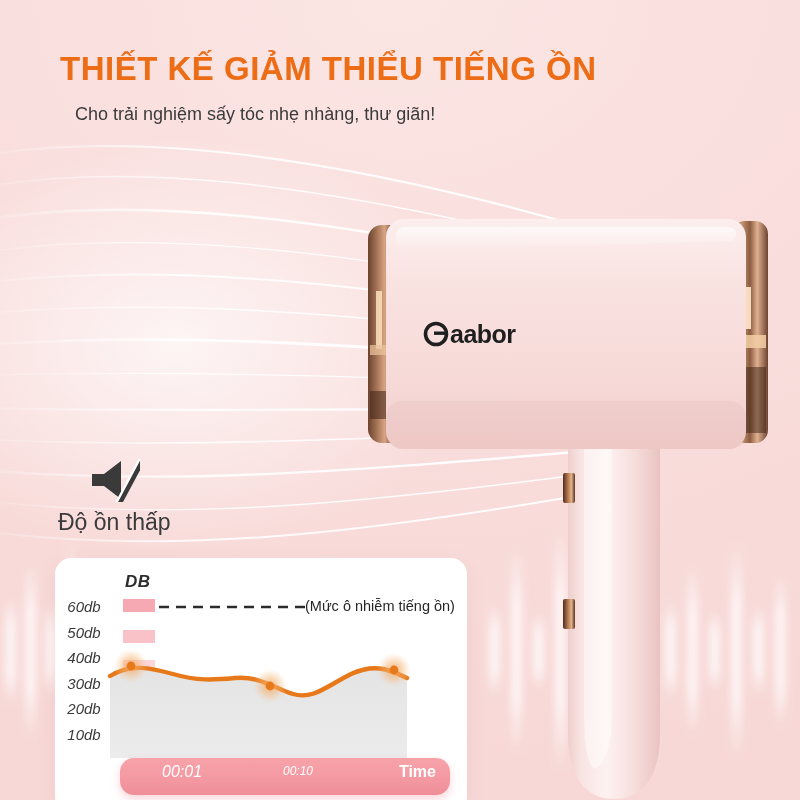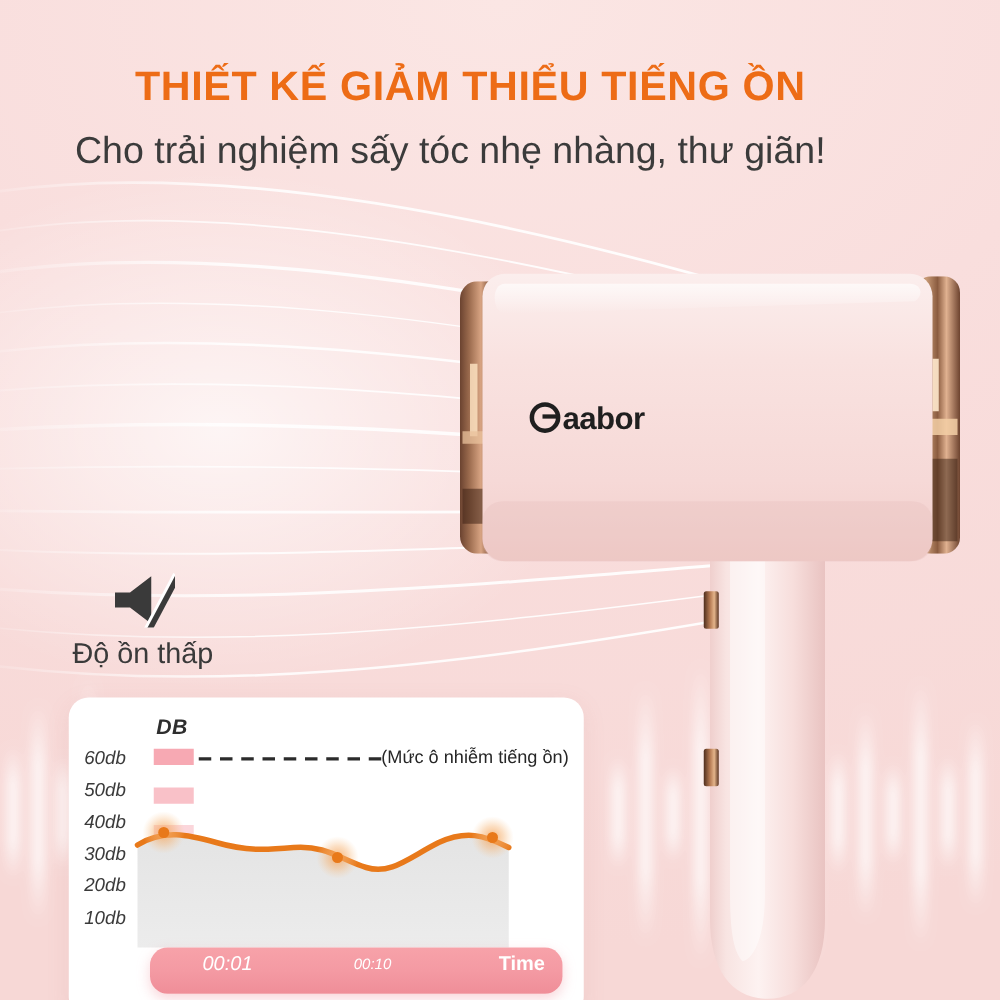--- a/index.html
+++ b/index.html
@@ -30,22 +30,22 @@
   }
 
   
   .title{
     position:absolute;left:60px;top:50px;width:690px;
     font-size:33px;font-weight:bold;letter-spacing:.5px;
     color:#ED6C16;white-space:nowrap;
     font-family:"Liberation Sans","DejaVu Sans",sans-serif;
   }
   .subtitle{
-    position:absolute;left:60px;top:104px;width:690px;
-    font-size:30px;color:#3b3b3b;font-weight:400;white-space:nowrap;
+    position:absolute;left:75px;top:104px;width:690px;
+    font-size:18px;color:#3b3b3b;font-weight:400;white-space:nowrap;
   }
 
   
   .product{position:absolute;left:360px;top:195px;width:430px;height:610px;}
 
   
   .badge{
     position:absolute;left:58px;top:458px;
     display:flex;align-items:center;gap:9px;flex-direction:column;
   }
@@ -157,21 +157,21 @@
       <path d="M0,226 C200,212 400,222 640,248" stroke-width="2.8"></path>
       <path d="M0,256 C200,250 400,254 640,268" stroke-width="1.3"></path>
       <path d="M0,288 C200,292 400,288 640,290" stroke-width="2.2"></path>
       <path d="M0,318 C200,330 400,318 640,310" stroke-width="1.6"></path>
       <path d="M0,348 C200,368 400,350 640,330" stroke-width="2.4"></path>
       <path d="M0,378 C200,404 400,384 640,352" stroke-width="1.3"></path>
       <path d="M0,408 C200,438 400,414 640,372" stroke-width="2.0"></path>
     </g>
   </svg>
 
-  <div class="title" style="color: rgb(237, 108, 22); margin-left: 48px;">THIẾT KẾ GIẢM THIỂU TIẾNG ỒN</div>
+  <div class="title" style="color: rgb(237, 108, 22);">THIẾT KẾ GIẢM THIỂU TIẾNG ỒN</div>
   <div class="subtitle">Cho trải nghiệm sấy tóc nhẹ nhàng, thư giãn!</div>
 
   <svg class="product" viewBox="0 0 430 610">
     <defs>
       <linearGradient id="bodyG" x1="0" y1="0" x2="0" y2="1">
         <stop offset="0%" stop-color="#fbeeed"></stop>
         <stop offset="30%" stop-color="#f9e2e0"></stop>
         <stop offset="72%" stop-color="#f6d9d7"></stop>
         <stop offset="100%" stop-color="#f1cdca"></stop>
       </linearGradient>

